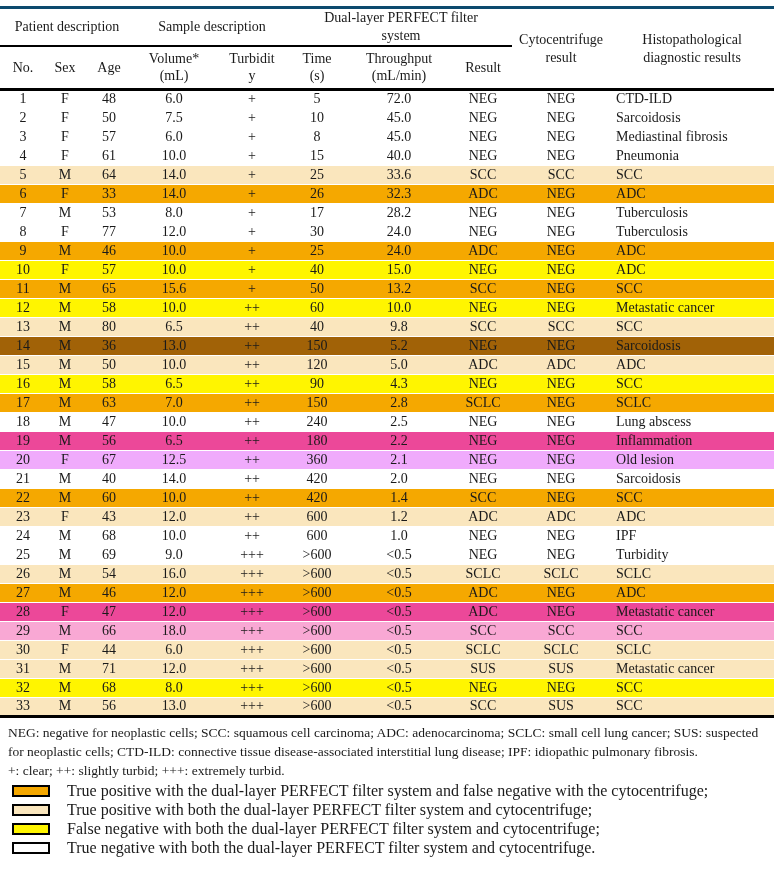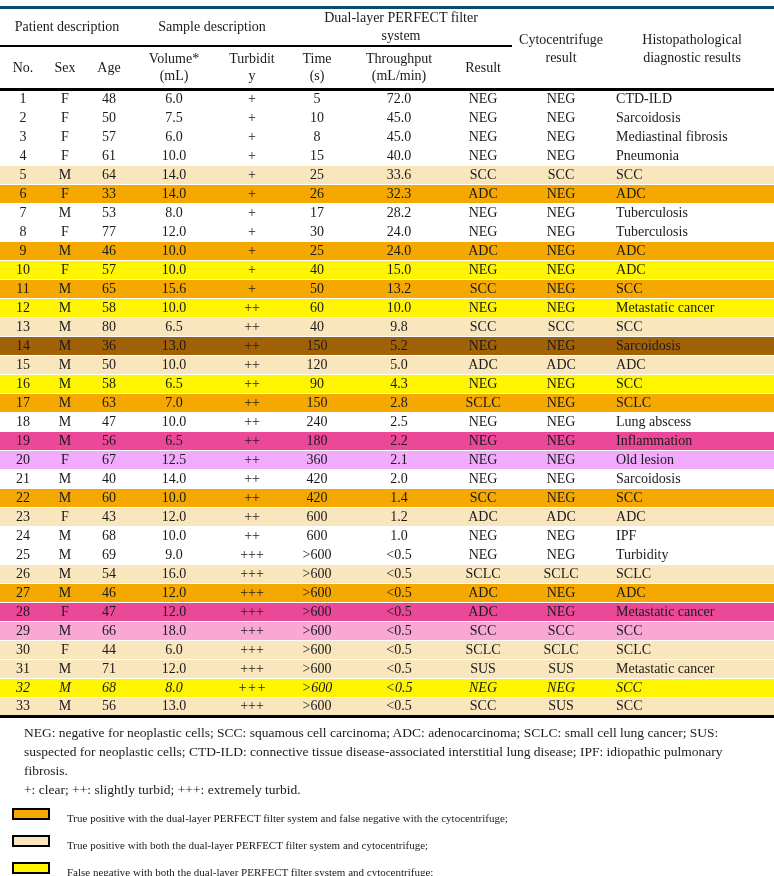--- a/index.html
+++ b/index.html
@@ -43,43 +43,42 @@
     height:19px;
     line-height:1.15;
     border-bottom:1px solid #ffffff;
     overflow:hidden;
   }
   td.left {
     text-align:left;
     padding-left:6px;
     padding-right:45px;
   }
-  .footnotes { padding:5px 10px 0 8px;margin-left:16px; }
+  .footnotes { padding:5px 10px 0 8px; }
   .footnotes p {
     font-size:13.5px;
     line-height:19px;
   }
   .legend { padding:3px 0 0 12px; }
   .legend-row {
     display:flex;
     align-items:center;
     margin-bottom:3px;
   }
   .legend-swatch {
     width:38px;
     height:12px;
     border:2px solid #000;
     margin-right:17px;
     flex:0 0 auto;
   }
   .legend-label {
-    font-size:11px;
+    font-size:16px;
     line-height:16px;
     white-space:nowrap;
-    margin-top:8px;
   }
 </style>
 </head>
 <body>
 
 <div class="table-wrap">
   <table>
     <colgroup>
       <col style="width:46px">
         <col style="width:38px">
@@ -483,21 +482,21 @@
           <td>M</td>
           <td>71</td>
           <td>12.0</td>
           <td>+++</td>
           <td>&gt;600</td>
           <td>&lt;0.5</td>
           <td>SUS</td>
           <td>SUS</td>
           <td class="left">Metastatic cancer</td>
         </tr>
-        <tr style="background: rgb(255, 245, 0); font-style: italic;">
+        <tr style="background: rgb(255, 245, 0);">
           <td>32</td>
           <td>M</td>
           <td>68</td>
           <td>8.0</td>
           <td>+++</td>
           <td>&gt;600</td>
           <td>&lt;0.5</td>
           <td>NEG</td>
           <td>NEG</td>
           <td class="left">SCC</td>

